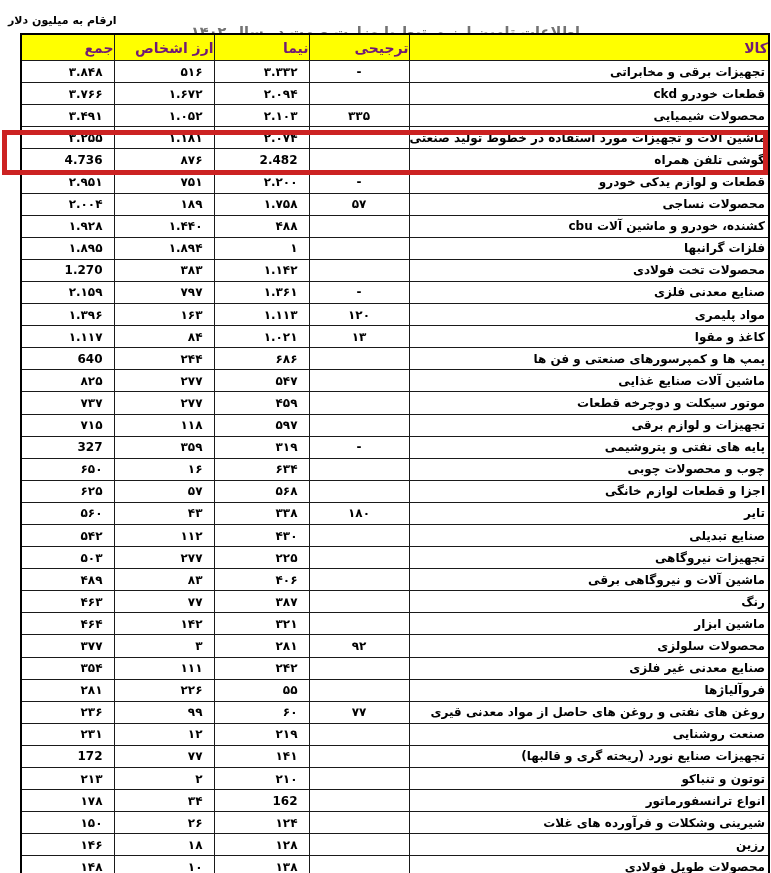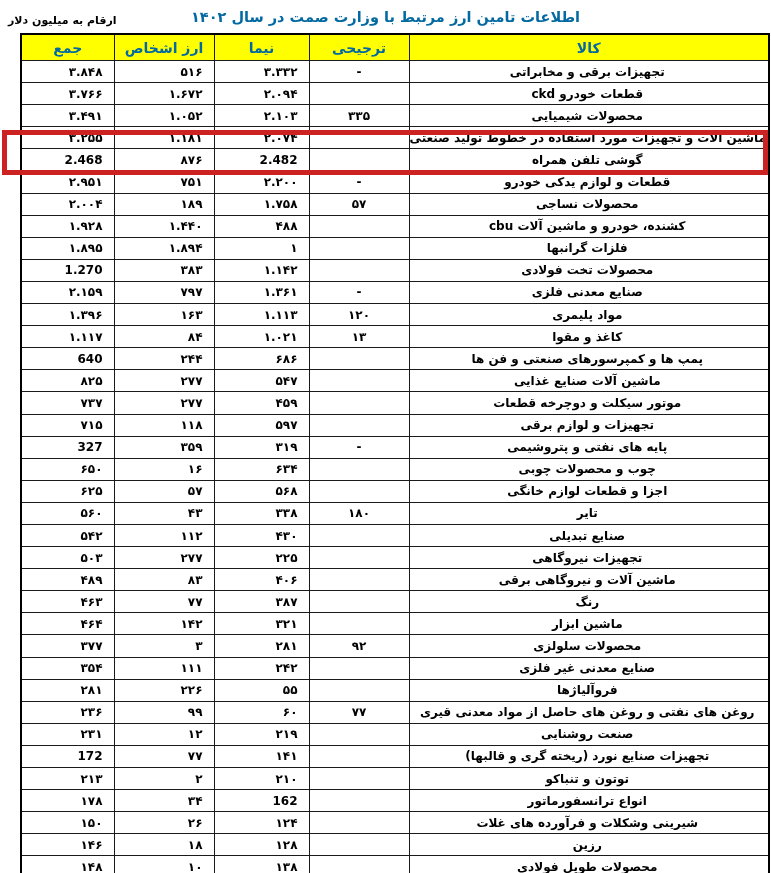--- a/index.html
+++ b/index.html
@@ -9,55 +9,55 @@
     background:#ffffff;
     overflow:hidden;
     font-family:"DejaVu Sans", sans-serif;
   }
   .unit-note {
     position:absolute; top:14px; left:8px;
     font-size:11px; font-weight:bold; color:#000;
     direction:rtl;
   }
   .page-title {
-    position:absolute; top:9px; left:0; width:100%;
+    position:absolute; top:24px; left:0; width:100%;
     text-align:center;
-    font-size:14.5px; font-weight:bold; color:#0369a1;
+    font-size:14.5px; font-weight:bold; color:#737373;
     direction:rtl;
   }
   table.data-table {
     position:absolute; top:33px; left:20px;
     width:748px;
     border-collapse:collapse;
     table-layout:fixed;
     direction:rtl;
     border:2px solid #000;
   }
   .data-table th, .data-table td {
     border:1px solid #1a1a1a;
     overflow:hidden;
     white-space:nowrap;
     padding:0;
   }
   .data-table th {
     background:#ffff00;
-    color:#0369a1;
+    color:#701a75;
     font-size:14px;
     font-weight:bold;
     height:25px;
-    text-align:center;
+    text-align:right;
   }
   .data-table td {
     height:21.1px;
     font-size:12px;
     font-weight:bold;
     color:#000;
     background:#fff;
   }
-  td.col-goods        { text-align:center; padding-right:3px; }
+  td.col-goods        { text-align:right; padding-right:3px; }
   td.col-preferential { text-align:center; }
   td.col-nima, td.col-personal, td.col-total { text-align:right; padding-right:11px; }
   .highlight-box {
     position:absolute;
     left:2px; top:130px;
     width:766px; height:45px;
     box-sizing:border-box;
     border:5px solid #cc2222;
     z-index:10;
     pointer-events:none;
@@ -116,21 +116,21 @@
           <td class="col-preferential"></td>
           <td class="col-nima">۲.۰۷۴</td>
           <td class="col-personal">۱.۱۸۱</td>
           <td class="col-total">۳.۲۵۵</td>
         </tr>
         <tr>
           <td class="col-goods">گوشی تلفن همراه</td>
           <td class="col-preferential"></td>
           <td class="col-nima">2.482</td>
           <td class="col-personal">۸۷۶</td>
-          <td class="col-total">2.468</td>
+          <td class="col-total">4.736</td>
         </tr>
         <tr>
           <td class="col-goods">قطعات و لوازم یدکی خودرو</td>
           <td class="col-preferential">-</td>
           <td class="col-nima">۲.۲۰۰</td>
           <td class="col-personal">۷۵۱</td>
           <td class="col-total">۲.۹۵۱</td>
         </tr>
         <tr>
           <td class="col-goods">محصولات نساجی</td>

